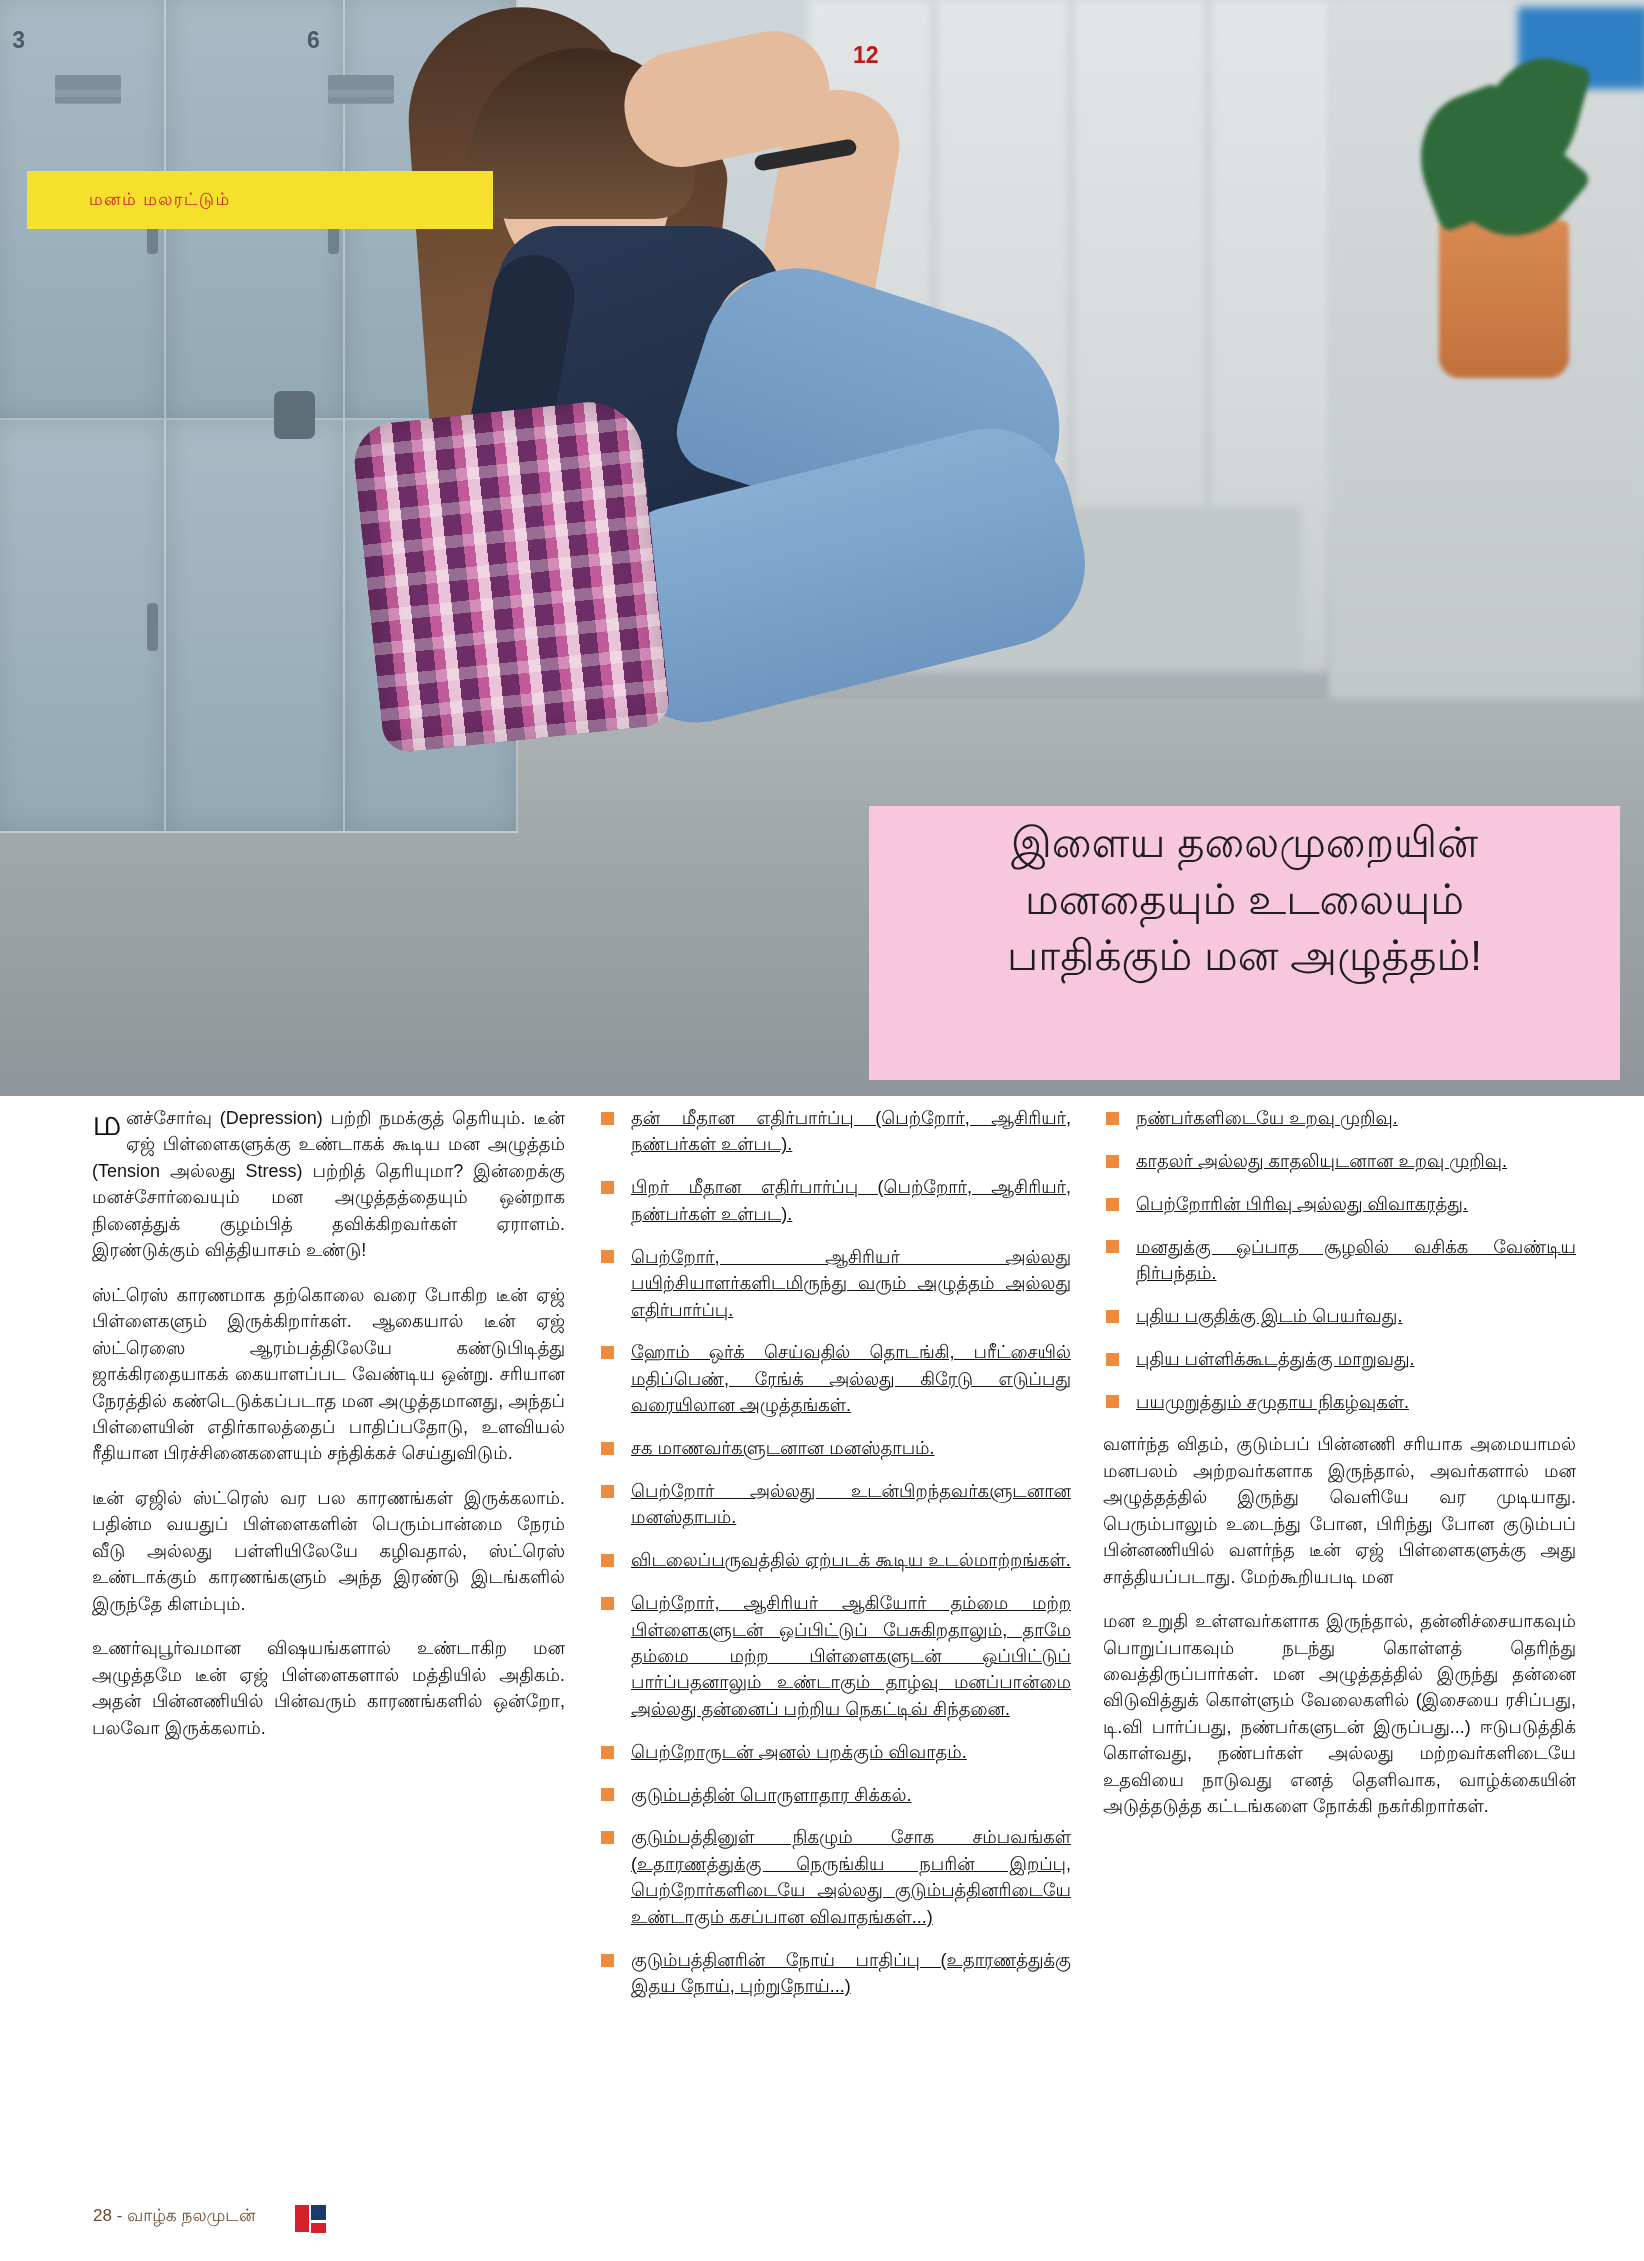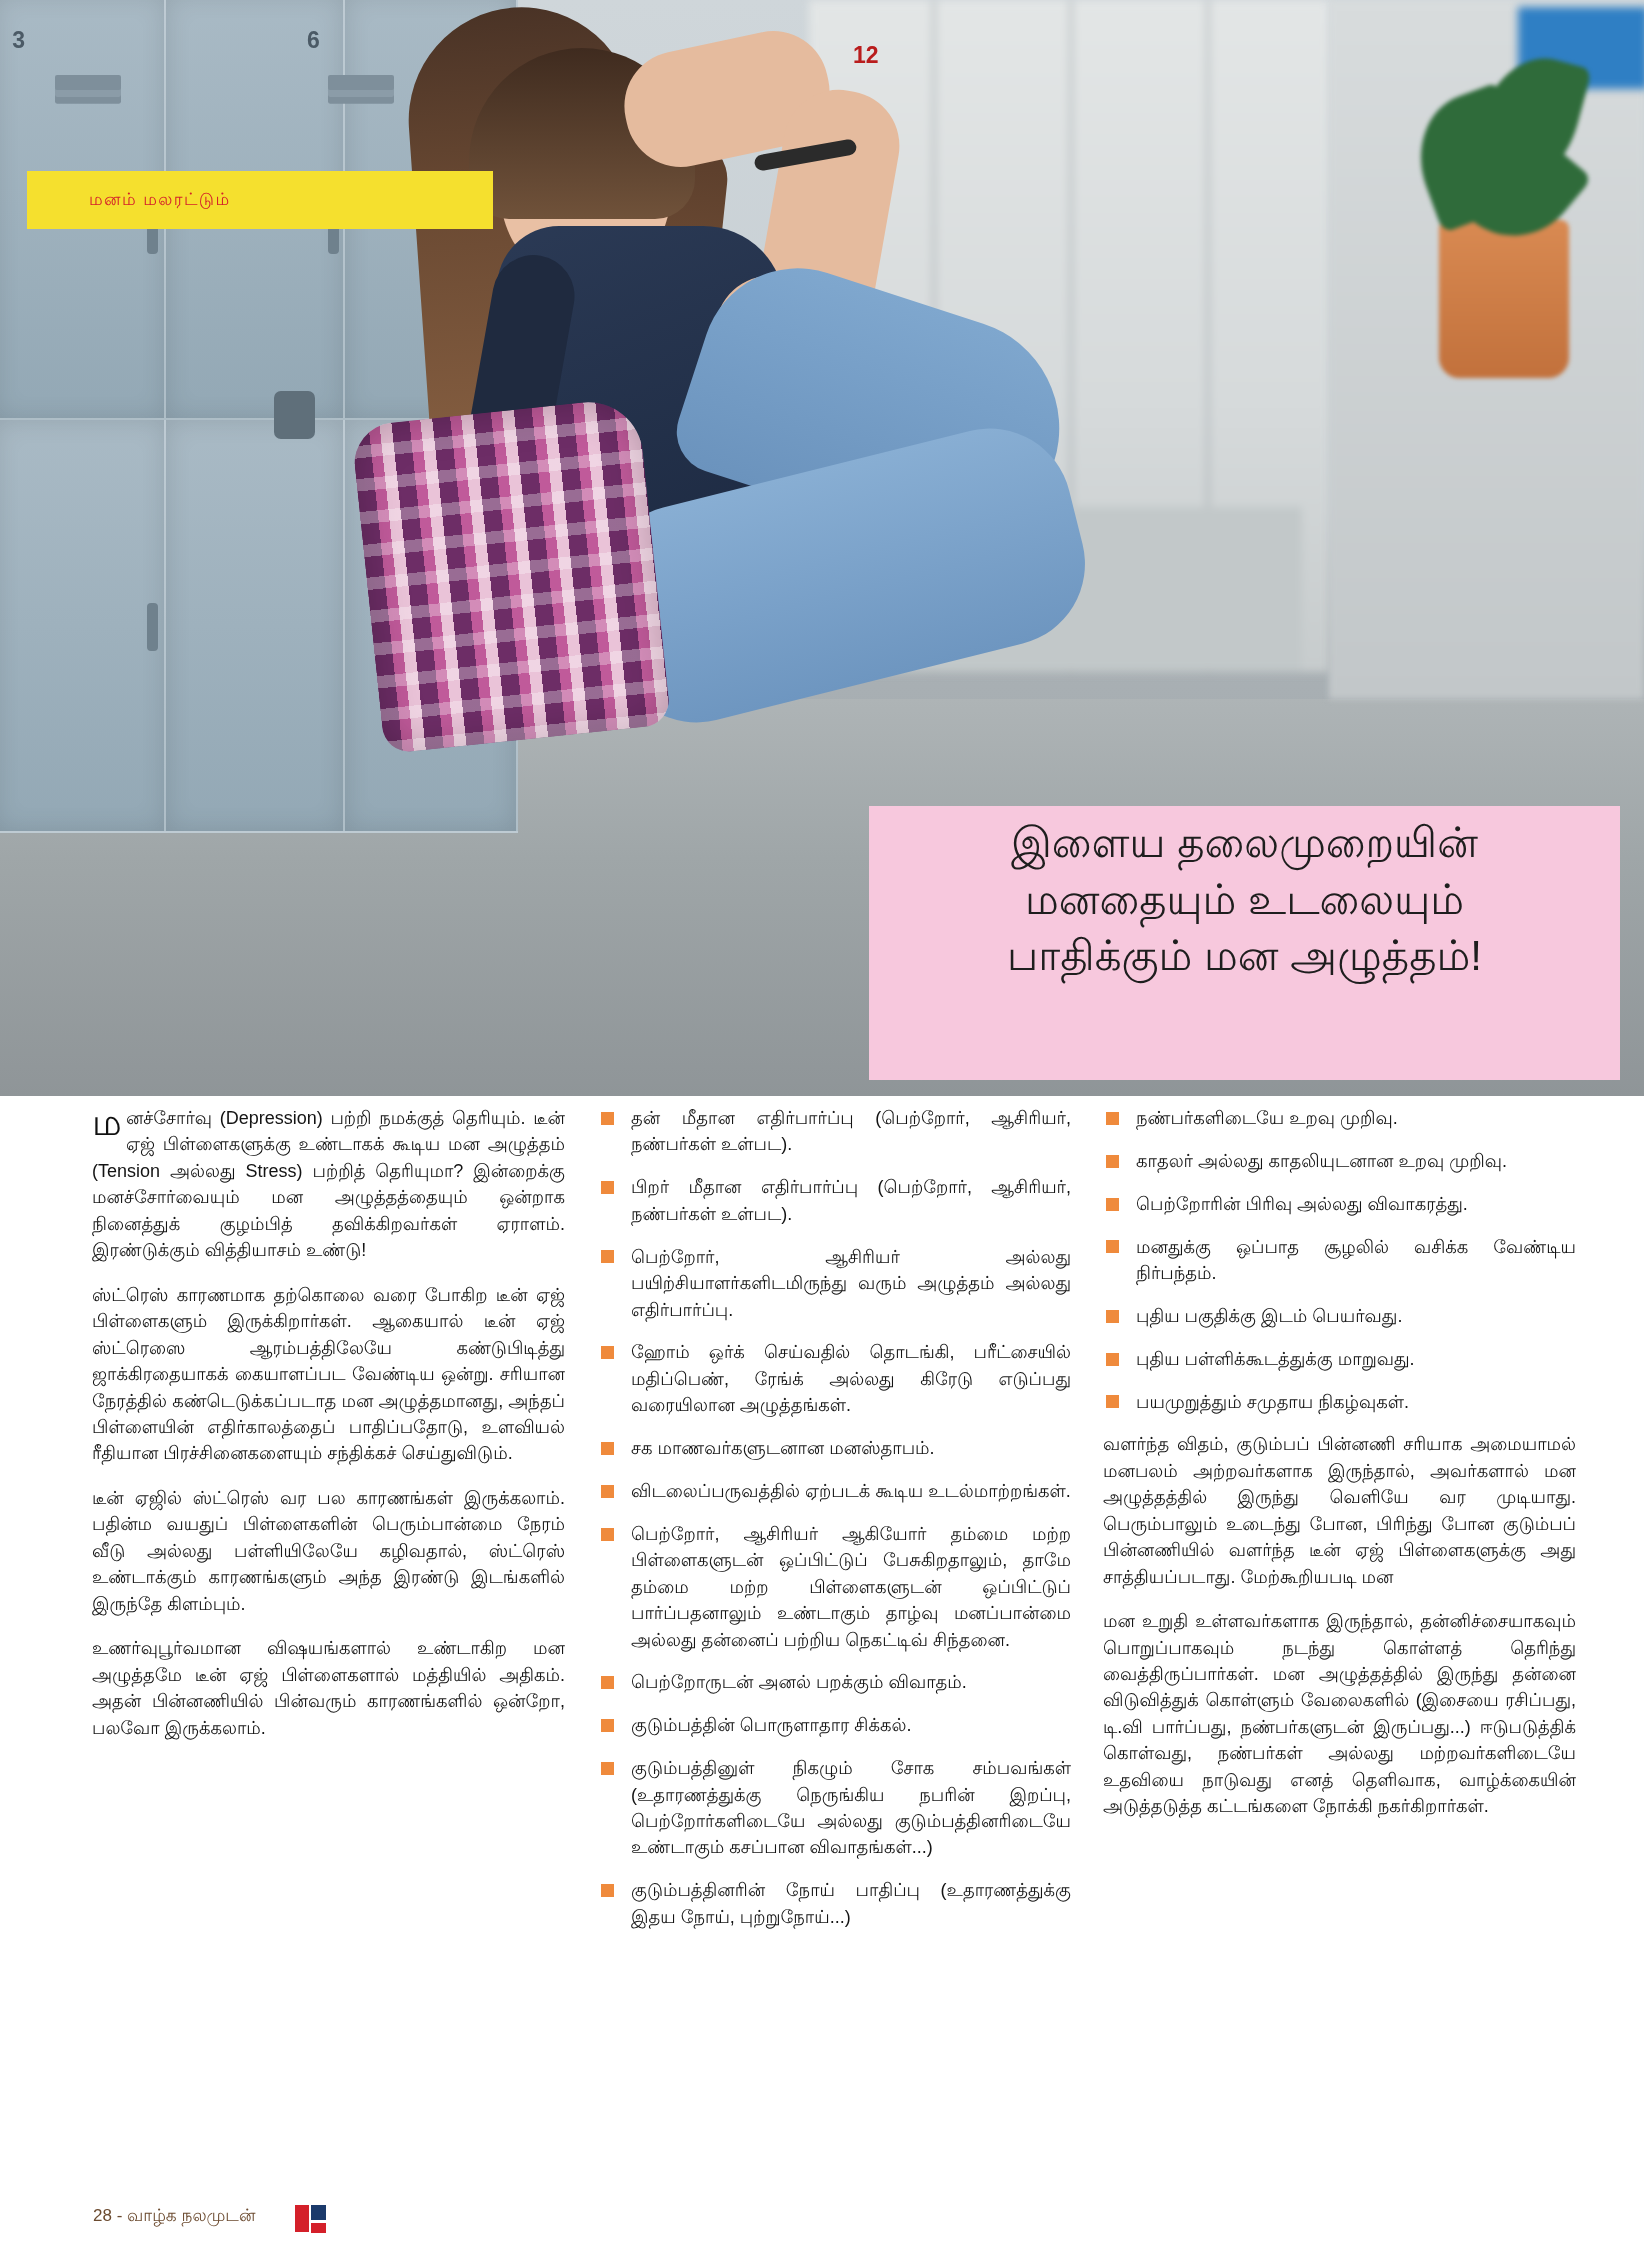--- a/index.html
+++ b/index.html
@@ -290,20 +290,21 @@
   }
   ul.bullets li {
     position: relative;
     padding-left: 33px;
     margin-bottom: 16.4px;
     font-size: 18px;
     line-height: 1.47;
     color: #141414;
     text-align: justify;
     font-family: "Liberation Sans", sans-serif;
+    text-decoration: underline;
   }
   ul.bullets li::before {
     content: "";
     position: absolute;
     left: 2.7px; top: 6.9px;
     width: 13px; height: 13px;
     background: #ef8a3c;
   }
 
   
@@ -411,20 +412,21 @@
     <p class="body">உணர்வுபூர்வமான விஷயங்களால் உண்டாகிற மன அழுத்தமே டீன் ஏஜ் பிள்ளைகளால் மத்தியில் அதிகம். அதன் பின்னணியில் பின்வரும் காரணங்களில் ஒன்றோ, பலவோ இருக்கலாம்.</p>
   </div>
 
   <div class="col col2">
     <ul class="bullets">
       <li>தன் மீதான எதிர்பார்ப்பு (பெற்றோர், ஆசிரியர், நண்பர்கள் உள்பட).</li>
       <li>பிறர் மீதான எதிர்பார்ப்பு (பெற்றோர், ஆசிரியர், நண்பர்கள் உள்பட).</li>
       <li>பெற்றோர், ஆசிரியர் அல்லது பயிற்சியாளர்களிடமிருந்து வரும் அழுத்தம் அல்லது எதிர்பார்ப்பு.</li>
       <li>ஹோம் ஒர்க் செய்வதில் தொடங்கி, பரீட்சையில் மதிப்பெண், ரேங்க் அல்லது கிரேடு எடுப்பது வரையிலான அழுத்தங்கள்.</li>
       <li>சக மாணவர்களுடனான மனஸ்தாபம்.</li>
+      <li>பெற்றோர் அல்லது உடன்பிறந்தவர்களுடனான மனஸ்தாபம்.</li>
       <li>விடலைப்பருவத்தில் ஏற்படக் கூடிய உடல்மாற்றங்கள்.</li>
       <li>பெற்றோர், ஆசிரியர் ஆகியோர் தம்மை மற்ற பிள்ளைகளுடன் ஒப்பிட்டுப் பேசுகிறதாலும், தாமே தம்மை மற்ற பிள்ளைகளுடன் ஒப்பிட்டுப் பார்ப்பதனாலும் உண்டாகும் தாழ்வு மனப்பான்மை அல்லது தன்னைப் பற்றிய நெகட்டிவ் சிந்தனை.</li>
       <li>பெற்றோருடன் அனல் பறக்கும் விவாதம்.</li>
       <li>குடும்பத்தின் பொருளாதார சிக்கல்.</li>
       <li>குடும்பத்தினுள் நிகழும் சோக சம்பவங்கள் (உதாரணத்துக்கு நெருங்கிய நபரின் இறப்பு, பெற்றோர்களிடையே அல்லது குடும்பத்தினரிடையே உண்டாகும் கசப்பான விவாதங்கள்...)</li>
       <li>குடும்பத்தினரின் நோய் பாதிப்பு (உதாரணத்துக்கு இதய நோய், புற்றுநோய்...)</li>
     </ul>
   </div>
 
   <div class="col col3">

